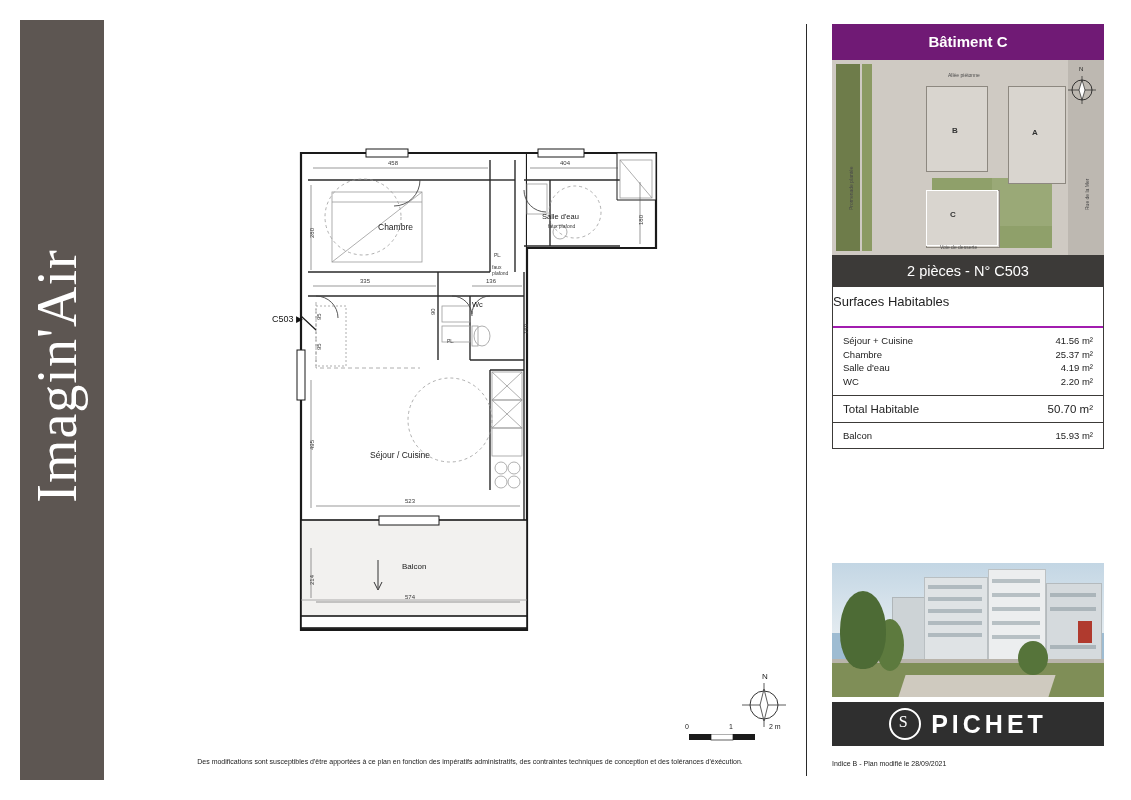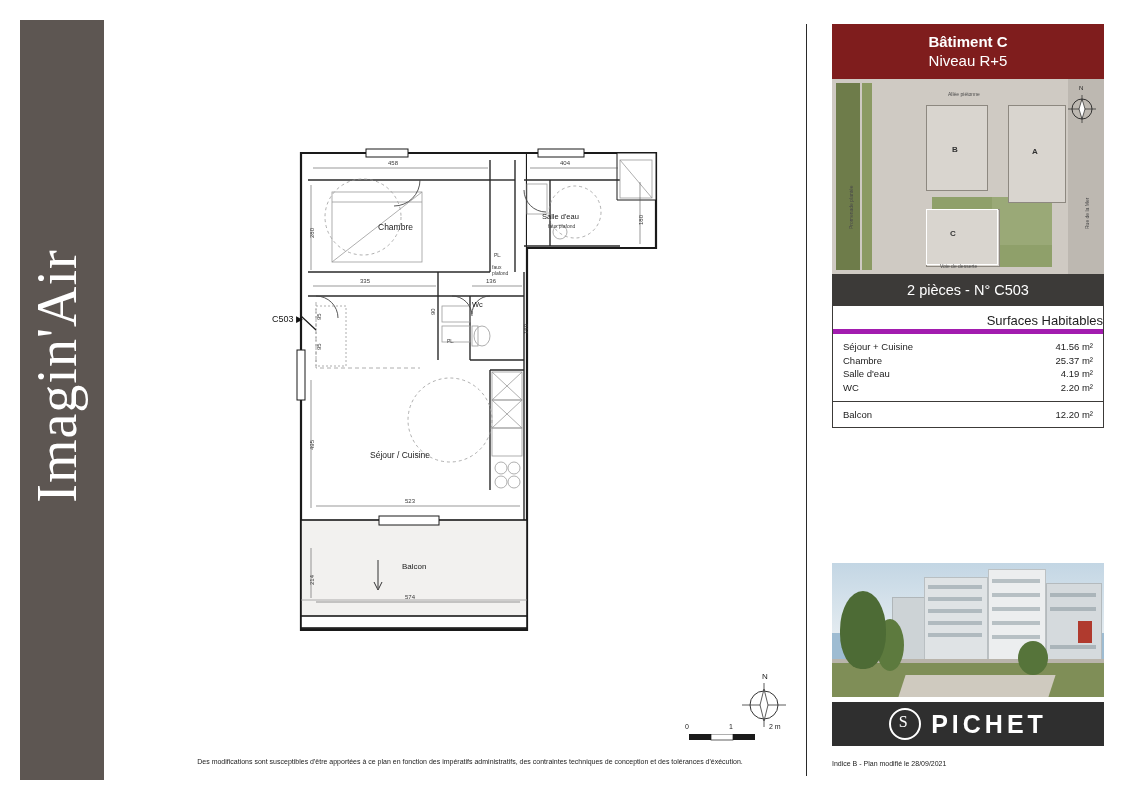--- a/index.html
+++ b/index.html
@@ -58,21 +58,21 @@
   
   #disclaimer{
     position:absolute;left:150px;top:758px;width:640px;
     font-size:7px;color:#222;text-align:center;
   }
 
   
   #right-col{position:absolute;left:832px;top:24px;width:272px;}
 
   #bat-header{
-    background:#7f1d1d;color:#fff;text-align:center;padding:8px 0 9px 0;
+    background:#701a75;color:#fff;text-align:center;padding:8px 0 9px 0;
   }
   #bat-header .l1{font-size:15px;font-weight:bold;line-height:19px;}
   #bat-header .l2{font-size:15px;line-height:19px;}
 
   
   #site-plan{
     position:relative;width:272px;height:195px;background:#cfcac3;overflow:hidden;
     border-bottom:1px solid #3c3a38;
   }
   #site-plan .greenstrip{position:absolute;left:4px;top:4px;width:24px;height:187px;background:#6e7c4a;}
@@ -90,22 +90,22 @@
   #site-compass{position:absolute;right:6px;top:8px;width:32px;height:40px;}
   #site-compass .n{position:absolute;left:13px;top:-2px;font-size:6px;color:#222;}
 
   
   #unit-title{
     background:#3c3a38;color:#fff;text-align:center;
     font-size:14.5px;padding:7px 0 8px 0;
   }
   #surfaces-box{border:1px solid #3c3a38;border-top:none;}
   #surfaces-head{
-    text-align:right;font-size:13px;padding:7px 0 1px 0;
-    border-bottom:5px solid #a21caf;
+    text-align:left;font-size:13px;padding:7px 0 17px 0;
+    border-bottom:2px solid #a21caf;
   }
   .surf-rows{padding:6px 10px 7px 10px;border-bottom:1px solid #3c3a38;}
   .surf-row{display:flex;justify-content:space-between;font-size:9.5px;line-height:13.5px;}
   .total-row{display:flex;justify-content:space-between;font-size:11.5px;padding:7px 10px;border-bottom:1px solid #3c3a38;}
   .balcon-row{display:flex;justify-content:space-between;font-size:9.5px;padding:7px 10px;}
 
   
   #render-box{
     position:absolute;left:832px;top:563px;width:272px;height:134px;overflow:hidden;background:#9ebcd2;
   }
@@ -313,21 +313,20 @@
     <span class="scale-num" style="left:84px;top:-3px;">2 m</span>
   </div>
 </div>
 
 <div id="disclaimer">Des modifications sont susceptibles d'être apportées à ce plan en fonction des impératifs administratifs, des contraintes techniques de conception et des tolérances d'éxécution.</div>
 
 <div id="right-col">
 
   <div id="bat-header">
     <div class="l1">Bâtiment C</div>
-    <div class="l2">Niveau R+5</div>
   </div>
 
   <div id="site-plan">
     <div class="greenstrip"></div>
     <div class="greenstrip2"></div>
     <div class="road"></div>
     <div class="courtyard"></div>
     <div class="courtyard2"></div>
     <div class="blockA"></div>
     <div class="blockB"></div>
@@ -367,24 +366,28 @@
       <div class="surf-row">
         <span>Salle d'eau</span>
         <span>4.19 m²</span>
       </div>
       <div class="surf-row">
         <span>WC</span>
         <span>2.20 m²</span>
       </div>
     </div>
 
+    <div class="total-row">
+      <span>Total Habitable</span>
+      <span>50.70 m²</span>
+    </div>
 
     <div class="balcon-row">
       <span>Balcon</span>
-      <span>12.20 m²</span>
+      <span>15.93 m²</span>
     </div>
   </div>
 </div>
 
 <div id="render-box">
   <div class="sky"></div>
   <div class="bldgD"></div>
   <div class="bldgA"></div>
   <div class="bldgB"></div>
   <div class="bldgC"></div>

